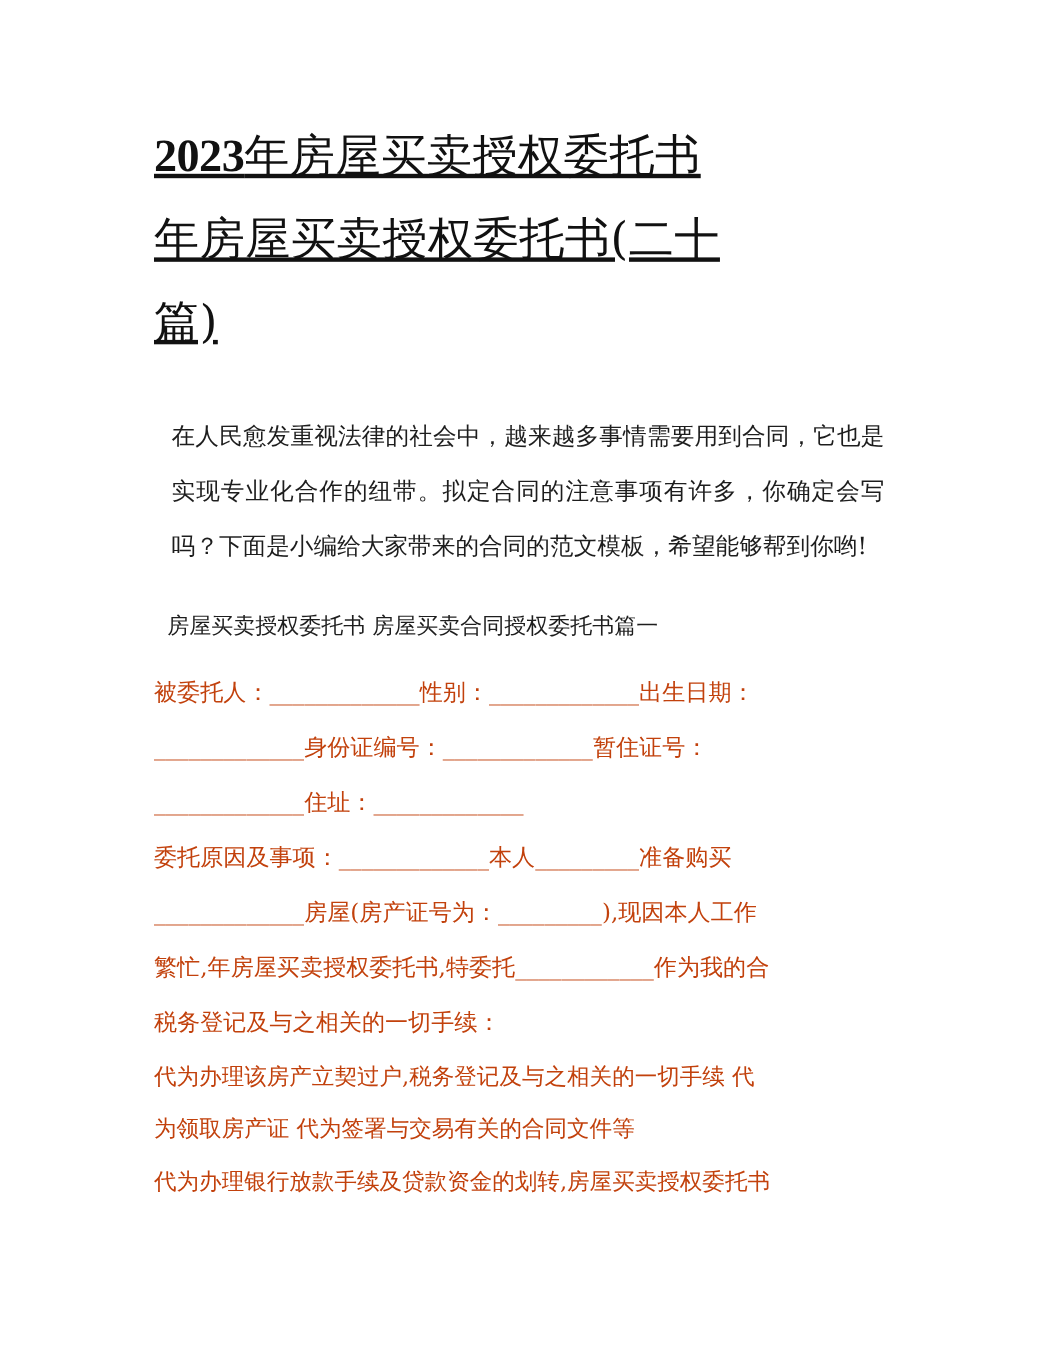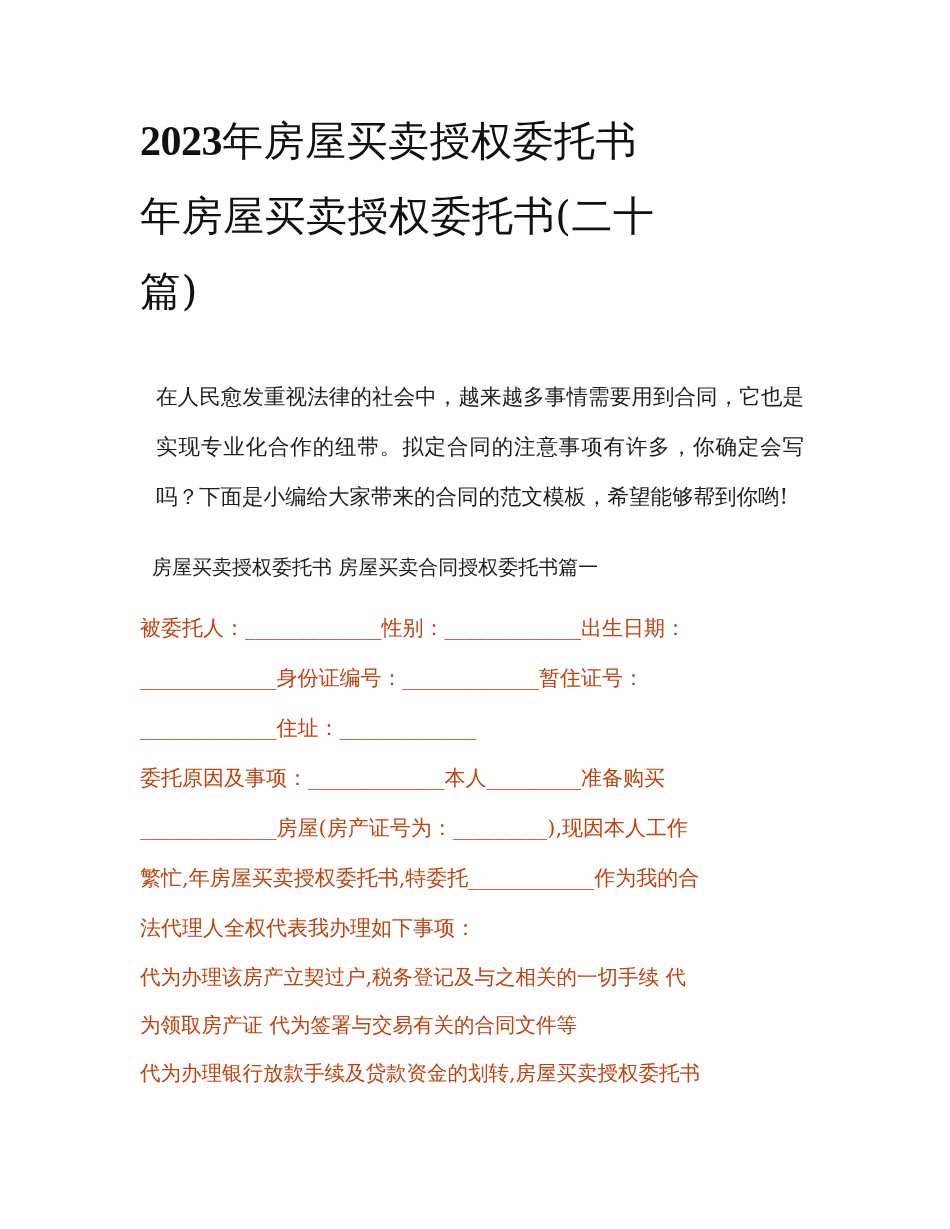--- a/index.html
+++ b/index.html
@@ -32,20 +32,21 @@
   
   .doc-title {
     margin: 0;
     padding-top: 104px;
     font-weight: normal;
     font-size: 41px;
     line-height: 75px;
     letter-spacing: 0.5px;
     color: #111111;
     font-family: "DejaVu Serif", "Liberation Serif", serif;
+    text-decoration: underline;
   }
   .doc-title .year {
     font-weight: bold;
     font-family: "Liberation Serif", "DejaVu Serif", serif;
     letter-spacing: -0.5px;
     font-size: 42px;
   }
 
   
   .intro {
@@ -96,19 +97,19 @@
     <p class="intro">在人民愈发重视法律的社会中，越来越多事情需要用到合同，它也是实现专业化合作的纽带。拟定合同的注意事项有许多，你确定会写吗？下面是小编给大家带来的合同的范文模板，希望能够帮到你哟!</p>
 
     <p class="section-heading">房屋买卖授权委托书 房屋买卖合同授权委托书篇一</p>
 
     <p class="body-line">被委托人：_____________性别：_____________出生日期：</p>
     <p class="body-line">_____________身份证编号：_____________暂住证号：</p>
     <p class="body-line">_____________住址：_____________</p>
     <p class="body-line">委托原因及事项：_____________本人_________准备购买</p>
     <p class="body-line">_____________房屋(房产证号为：_________),现因本人工作</p>
     <p class="body-line">繁忙,年房屋买卖授权委托书,特委托____________作为我的合</p>
-    <p class="body-line">法代理人全权代表我办理如下事项：</p>
+    <p class="body-line">税务登记及与之相关的一切手续：</p>
     <p class="body-line tight">代为办理该房产立契过户,税务登记及与之相关的一切手续 代</p>
     <p class="body-line tight">为领取房产证 代为签署与交易有关的合同文件等</p>
     <p class="body-line tight">代为办理银行放款手续及贷款资金的划转,房屋买卖授权委托书</p>
 
   </div>
 </div>
 
 </body></html>

